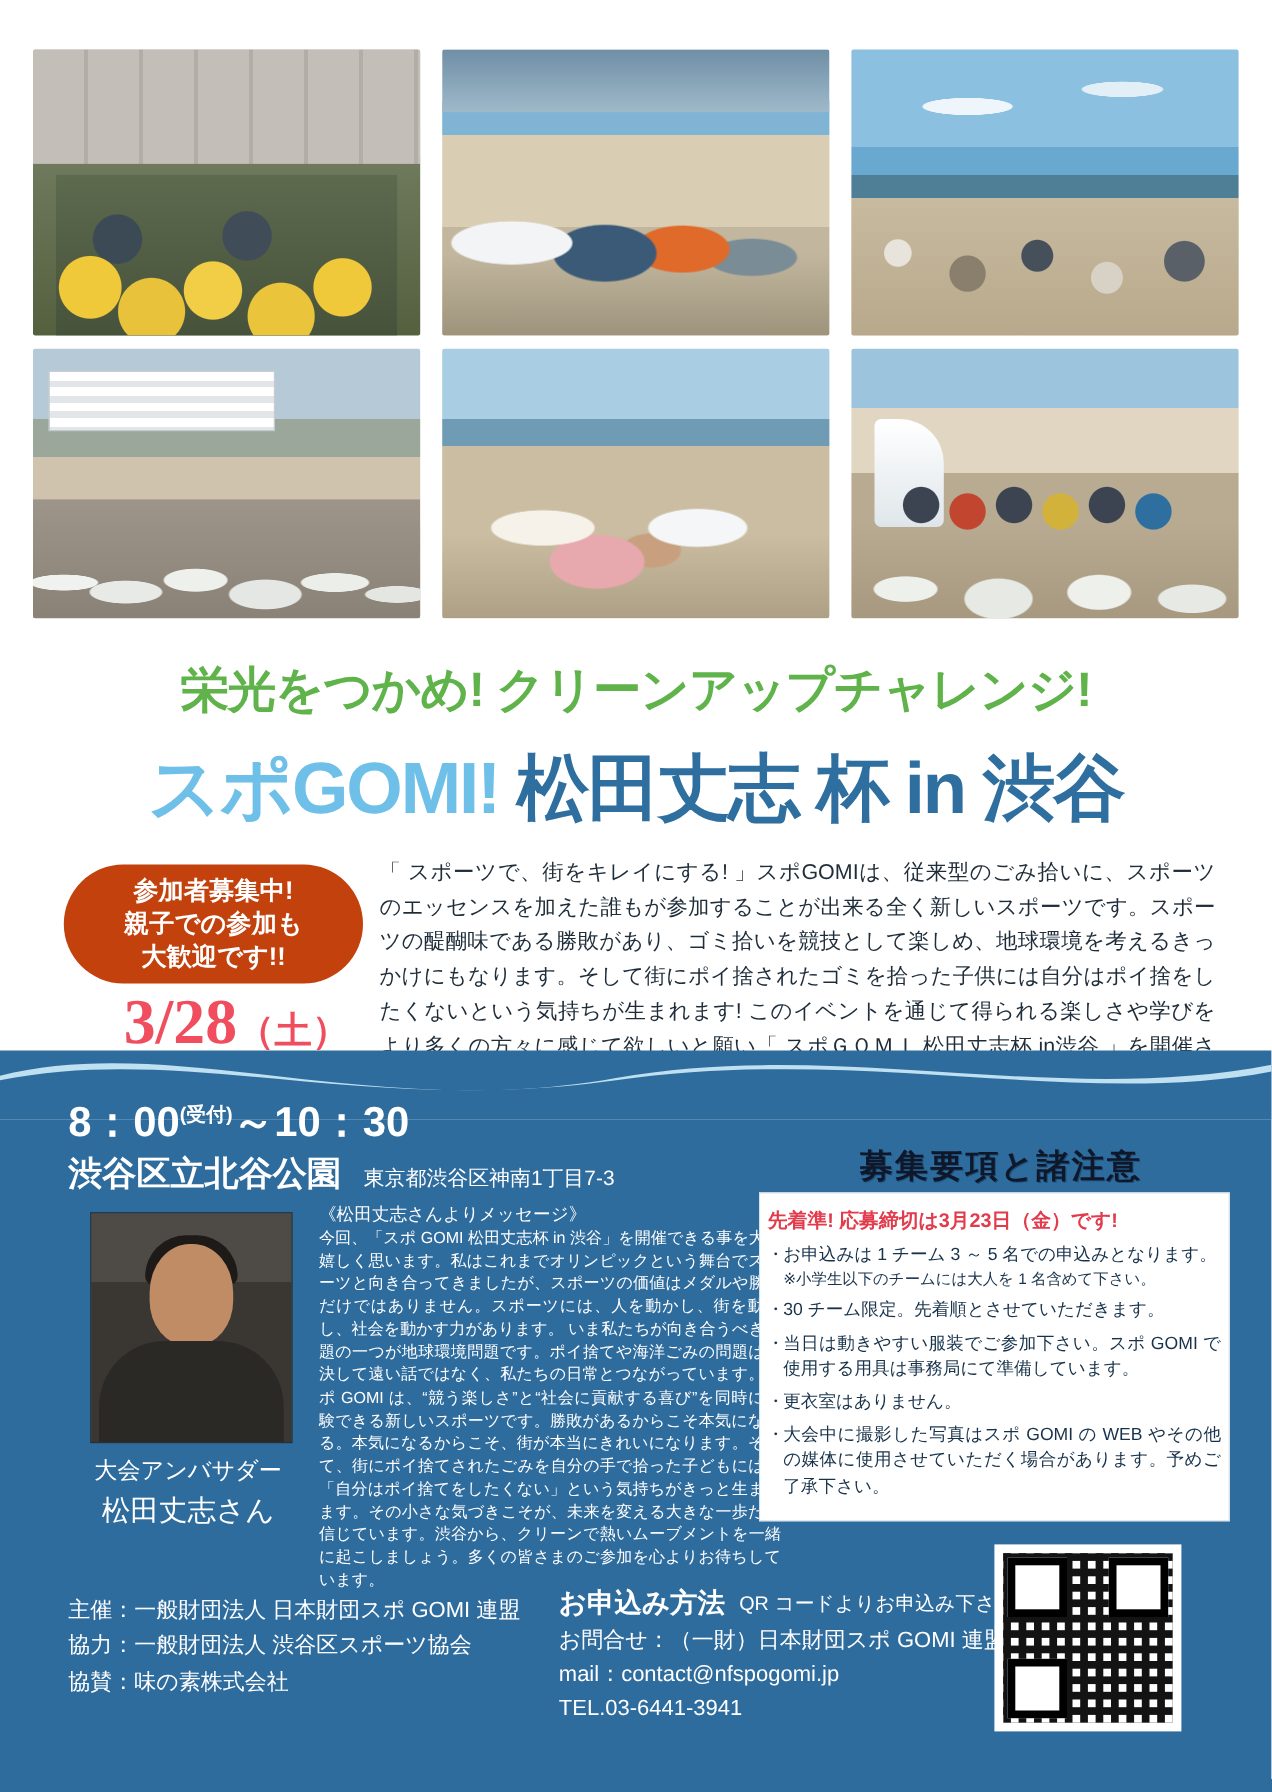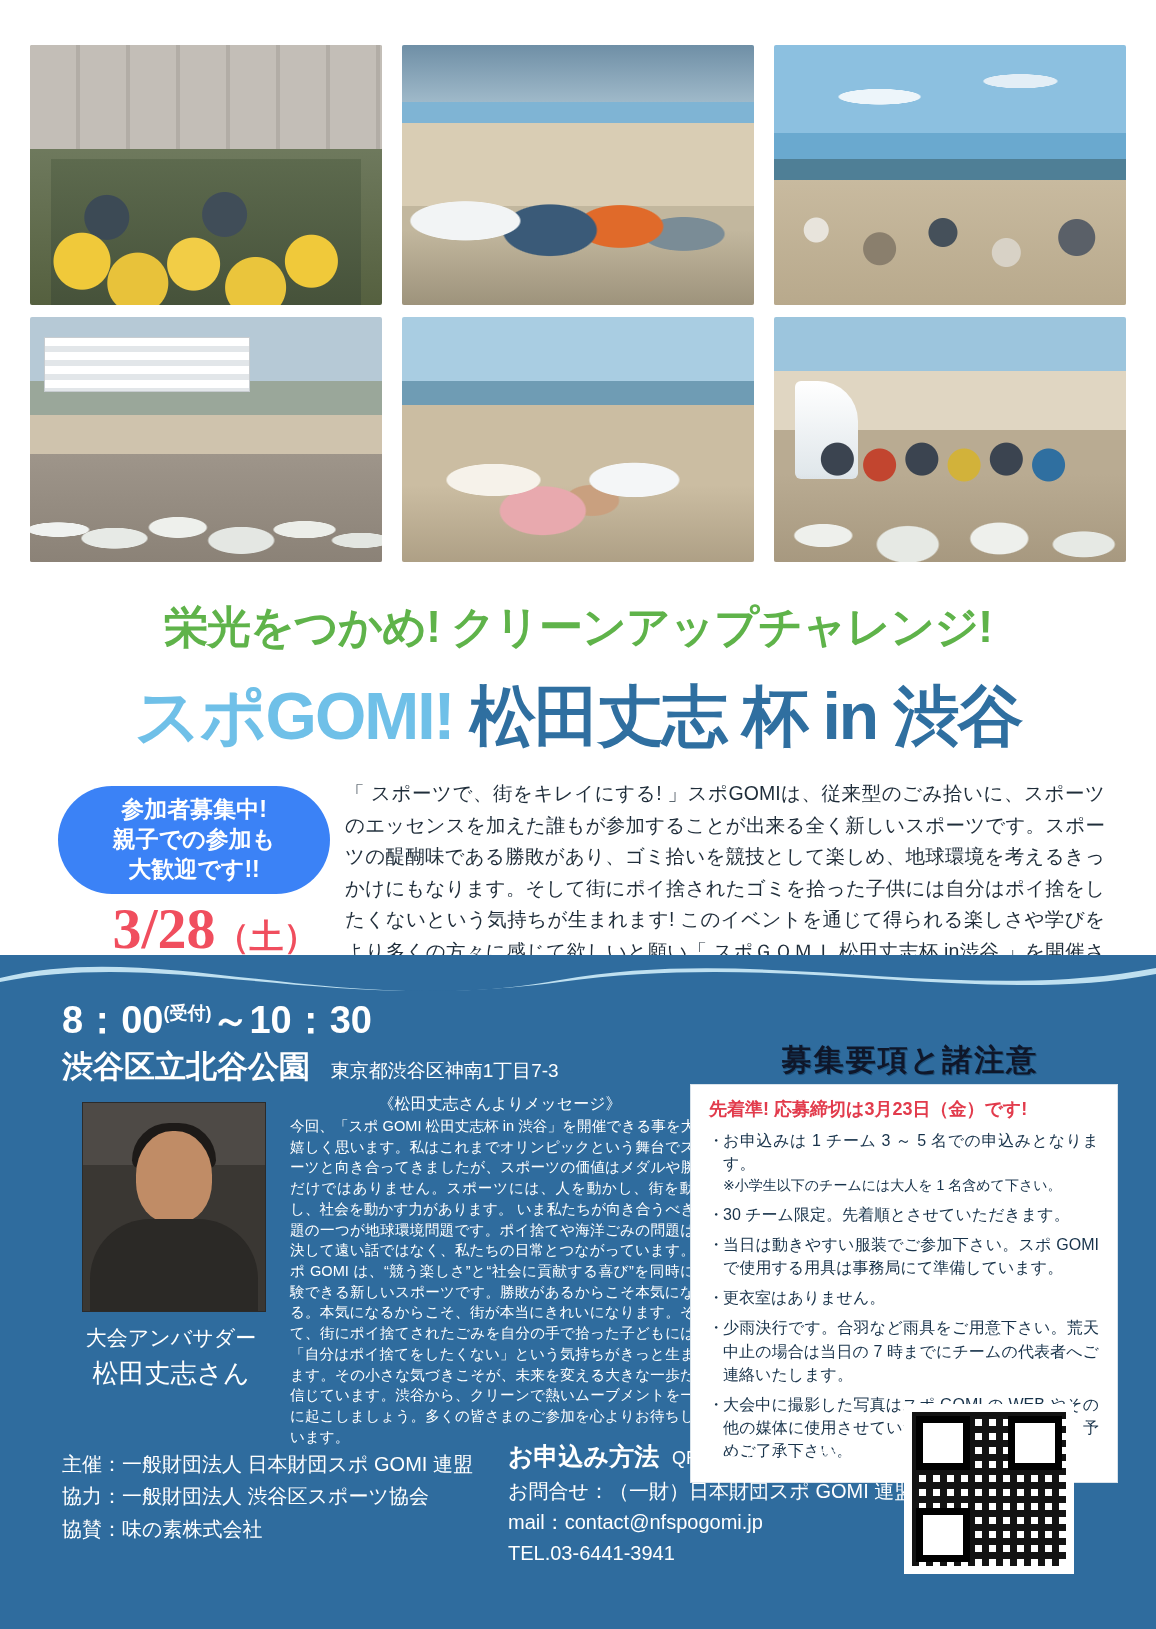--- a/index.html
+++ b/index.html
@@ -102,21 +102,21 @@
   .head1{position:absolute;left:0;top:598px;width:1156px;text-align:center;
     font-size:44px;font-weight:bold;color:#5fb34a;letter-spacing:-1px;
     text-shadow:2px 2px 0 #ffffff;}
   .head2{position:absolute;left:0;top:672px;width:1156px;text-align:center;
     font-size:66px;font-weight:bold;color:#6fc0e8;letter-spacing:-2px;
     text-shadow:3px 3px 0 #ffffff;}
   .head2 .dark{color:#2f6fa0;}
 
   
   .bubble{position:absolute;left:58px;top:786px;width:272px;height:108px;
-    background:#3b82f6;border-radius:54px;display:flex;flex-direction:column;
+    background:#c2410c;border-radius:54px;display:flex;flex-direction:column;
     align-items:center;justify-content:center;color:#ffffff;font-weight:bold;
     font-size:23px;line-height:1.3;text-align:center;}
 
   
   .intro{position:absolute;left:345px;top:778px;width:760px;
     font-size:19.5px;line-height:1.62;color:#1f2d3a;text-align:justify;}
 
   
   .date{position:absolute;left:60px;top:900px;width:310px;text-align:center;
     color:#f04e5e;font-weight:bold;font-size:58px;line-height:1;font-family:Liberation Serif, serif;}
@@ -142,29 +142,29 @@
   .amb-photo .hair{position:absolute;left:50%;top:20px;transform:translateX(-50%);
     width:84px;height:46px;border-radius:42px 42px 10px 10px;background:#1d1a18;}
   .amb-photo .body{position:absolute;left:50%;bottom:0;transform:translateX(-50%);
     width:168px;height:92px;border-radius:60px 60px 0 0;background:#2b2926;}
   .amb-cap{position:absolute;left:40px;top:1322px;width:262px;text-align:center;
     color:#ffffff;font-size:21px;line-height:1.5;}
   .amb-cap .name{font-size:26px;}
 
   
   .msg-title{position:absolute;left:290px;top:1094px;width:420px;color:#ffffff;
-    font-size:16px;text-align:center;}
+    font-size:16px;text-align:left;}
   .msg-body{position:absolute;left:290px;top:1116px;width:420px;color:#ffffff;
     font-size:14.6px;line-height:1.42;text-align:justify;}
 
   
   .notice-title{position:absolute;left:700px;top:1040px;width:420px;text-align:center;
     color:#0f172a;font-size:30px;font-weight:bold;letter-spacing:2px;
     text-shadow:1px 1px 0 #1d4f78;}
-  .notice-box{position:absolute;left:690px;top:1084px;width:428px;padding:12px 18px;
+  .notice-box{position:absolute;left:690px;top:1084px;width:428px;padding:12px 7px;
     background:#ffffff;border:1px solid #d8e2ea;box-sizing:border-box;}
   .notice-lead{color:#e23b4c;font-weight:bold;font-size:18px;margin-bottom:8px;}
   .notice-list{margin:0;padding:0;list-style:none;}
   .notice-list li{font-size:16px;line-height:1.45;color:#17324a;margin-bottom:7px;
     padding-left:14px;position:relative;text-align:justify;}
   .notice-list li:before{content:"・";position:absolute;left:-1px;top:0;}
   .notice-list li .sub{display:block;font-size:14px;}
 
   
   .org{position:absolute;left:62px;top:1448px;color:#ffffff;font-size:20px;line-height:1.62;}
@@ -253,23 +253,20 @@
     <li>
       <span>30 チーム限定。先着順とさせていただきます。</span>
     </li>
     <li>
       <span>当日は動きやすい服装でご参加下さい。スポ GOMI で使用する用具は事務局にて準備しています。</span>
     </li>
     <li>
       <span>更衣室はありません。</span>
     </li>
     <li>
-      <span>少雨決行です。合羽など雨具をご用意下さい。荒天中止の場合は当日の 7 時までにチームの代表者へご連絡いたします。</span>
-    </li>
-    <li>
       <span>大会中に撮影した写真はスポ GOMI の WEB やその他の媒体に使用させていただく場合があります。予めご了承下さい。</span>
     </li>
   </ul>
 </div>
 
 <div class="org">
   <div>主催：一般財団法人 日本財団スポ GOMI 連盟</div>
   <div>協力：一般財団法人 渋谷区スポーツ協会</div>
   <div>協賛：味の素株式会社</div>
 </div>

